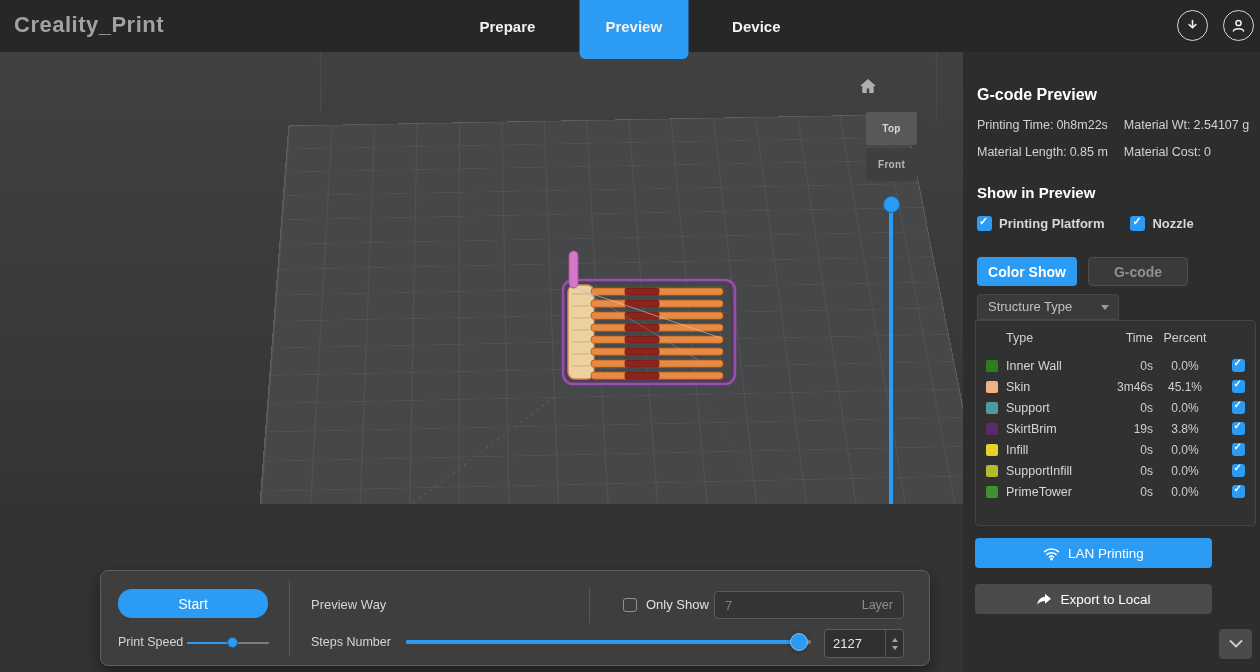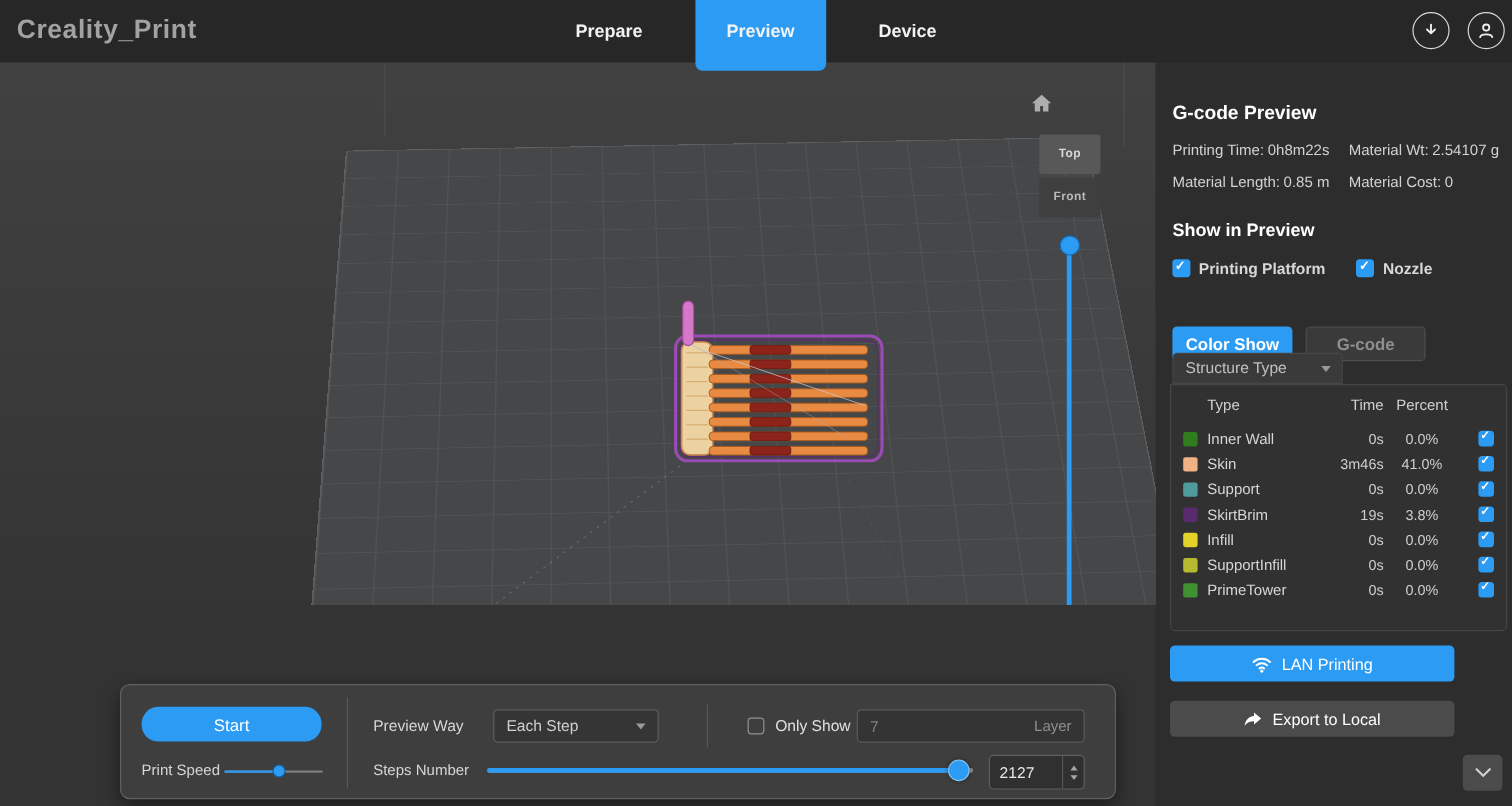--- a/index.html
+++ b/index.html
@@ -40,21 +40,21 @@
   .stat-row { position:absolute; left:14px; display:flex; gap:13px; font-size:12.5px; color:#d2d2d2; white-space:nowrap; }
   .stat-row1 { top:66px; } .stat-row2 { top:93px; }
   .stat span { margin-right:3px; }
   .sec-title { position:absolute; left:14px; top:132px; font-size:15px; font-weight:bold; color:#ffffff; }
   .chk-row { position:absolute; left:14px; top:164px; display:flex; gap:26px; align-items:center;font-weight:bold; }
   .chk-item { display:flex; align-items:center; gap:7px; font-size:13px; color:#d8d8d8; cursor:pointer; }
   .cb { width:15px; height:15px; background:#2b9bf4; border-radius:3px; position:relative; flex:none; cursor:pointer; }
   .cb::after { content:"✓"; position:absolute; left:2px; top:-1px; color:#fff; font-size:11px; font-weight:bold; }
   .cb-sm { width:13px; height:13px; } .cb-sm::after { font-size:10px; left:2px; top:-2px; }
   .mode-row { position:absolute; left:14px; top:205px; display:flex; gap:11px; }
-  .mode-btn { width:100px; height:29px; border-radius:4px; font-size:14px; font-weight:bold; display:flex; align-items:center; justify-content:center; cursor:pointer;margin-top:15px; }
+  .mode-btn { width:100px; height:29px; border-radius:4px; font-size:14px; font-weight:bold; display:flex; align-items:center; justify-content:center; cursor:pointer; }
   .mode-active { background:#2b9bf4; color:#fff; }
   .mode-idle { background:#3a3a3a; color:#8f8f8f; border:1px solid #4e4e4e; }
   .sdrop { position:absolute; left:14px; top:242px; width:142px; height:26px; background:#3a3a3a; border:1px solid #474747;
            border-radius:4px 4px 0 0; font-size:13px; color:#c0c0c0; line-height:24px; padding-left:10px; cursor:pointer; }
   .caret { position:absolute; width:0; height:0; border-left:4.5px solid transparent; border-right:4.5px solid transparent; border-top:5.5px solid #9a9a9a; }
   .sdrop .caret { right:9px; top:10px; }
   .stable { position:absolute; left:12px; top:268px; width:281px; height:206px; background:#313131; border:1px solid #454545; border-radius:0 4px 4px 4px; overflow:hidden; }
   .thead, .trow { display:grid; grid-template-columns:30px 1fr 58px 64px 34px; align-items:center; }
   .thead { height:34px; font-size:12.5px; color:#d0d0d0; }
   .th-time,.t-time { text-align:right; padding-right:4px; }
@@ -252,21 +252,21 @@
         <span class="swatch" style="background: rgb(47, 125, 31);"></span>
         <span>Inner Wall</span>
         <span class="t-time">0s</span>
         <span class="t-pct">0.0%</span>
         <span class="cb cb-sm"></span>
       </div>
       <div class="trow">
         <span class="swatch" style="background: rgb(240, 177, 132);"></span>
         <span>Skin</span>
         <span class="t-time">3m46s</span>
-        <span class="t-pct">41.0%</span>
+        <span class="t-pct">45.1%</span>
         <span class="cb cb-sm"></span>
       </div>
       <div class="trow">
         <span class="swatch" style="background: rgb(79, 155, 155);"></span>
         <span>Support</span>
         <span class="t-time">0s</span>
         <span class="t-pct">0.0%</span>
         <span class="cb cb-sm"></span>
       </div>
       <div class="trow">
@@ -325,24 +325,20 @@
     <div class="bb-div1"></div>
     <div class="bb-div2"></div>
 
     <div class="start-btn">Start</div>
     <div class="bb-label lbl-speed">Print Speed</div>
     <div class="mini-track"></div>
     <div class="mini-fill"></div>
     <div class="mini-handle"></div>
 
     <div class="bb-label lbl-preview">Preview Way</div>
-    <div class="dd">
-      <span>Each Step</span>
-      <span class="caret"></span>
-    </div>
 
     <div class="bb-label lbl-steps">Steps Number</div>
     <div class="big-track"></div>
     <div class="big-fill"></div>
     <div class="big-handle"></div>
     <div class="num-wrap">
       <input type="text" value="2127" style="">
       <div class="spin">
         <span class="spin-up"></span>
         <span class="spin-dn"></span>

